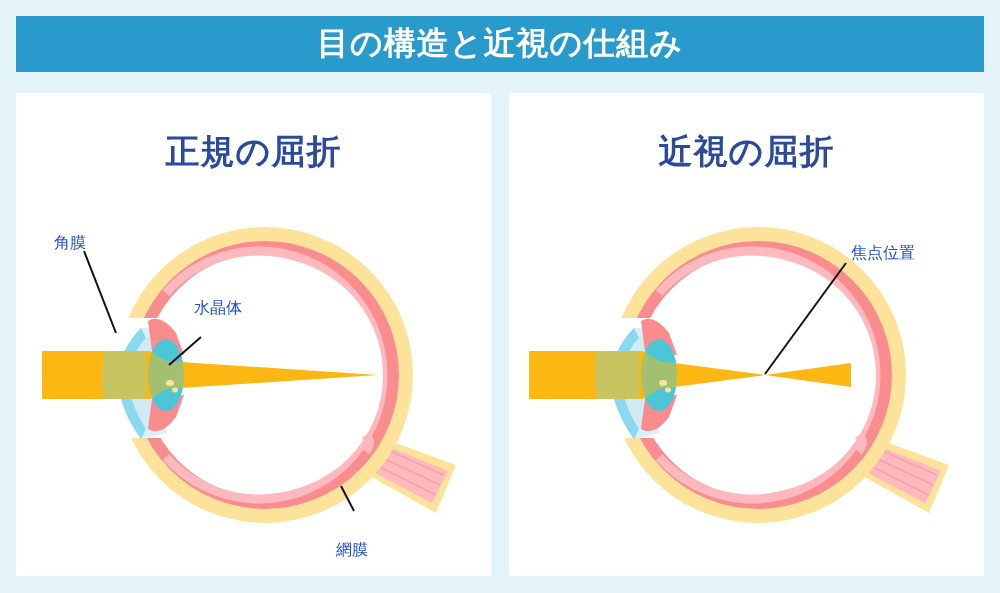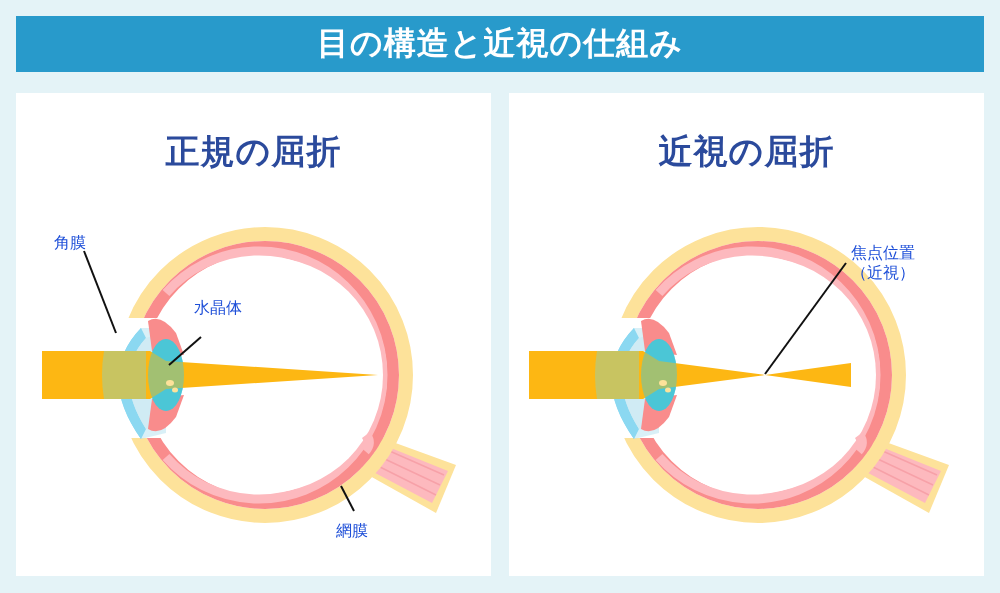--- a/index.html
+++ b/index.html
@@ -80,21 +80,21 @@
     <ellipse cx="154" cy="290" rx="4" ry="3" fill="#fde29a"></ellipse>
     <ellipse cx="159" cy="297" rx="3" ry="2.5" fill="#fde29a"></ellipse>
 
     <line x1="68" y1="158" x2="100" y2="240" stroke="#111" stroke-width="2"></line>
     <line x1="185" y1="244" x2="153" y2="272" stroke="#111" stroke-width="2"></line>
     <line x1="325" y1="393" x2="338" y2="418" stroke="#111" stroke-width="2"></line>
   </svg>
 
   <div class="label" style="left:38px; top:140px;">角膜</div>
   <div class="label" style="left:178px; top:205px;text-align:center;">水晶体</div>
-  <div class="label" style="left:320px; top:428px;">網膜</div>
+  <div class="label" style="left:320px; top:447px;">網膜</div>
 </div>
 
 <div class="panel panel-right">
   <div class="panel-title">近視の屈折</div>
 
   <svg class="diagram" viewBox="0 0 475 483" xmlns="http://www.w3.org/2000/svg">
     <g>
       <path d="M352 340 L440 372 L420 420 L345 378 Z" fill="#fde29a"></path>
       <path d="M350 345 L432 378 L416 410 L344 372 Z" fill="#fdb9be"></path>
       <path d="M360 352 L428 382 M356 360 L424 392 M352 368 L420 402" stroke="#f7a1a8" stroke-width="1.5" fill="none"></path>
@@ -117,15 +117,14 @@
     <path d="M88 258 Q84 282 88 306 L130 306 L130 258 Z" fill="#9ccfa2" opacity="0.55"></path>
     <ellipse cx="150" cy="282" rx="18" ry="36" fill="#58c9c1" opacity="0.55"></ellipse>
     <ellipse cx="154" cy="290" rx="4" ry="3" fill="#fde29a"></ellipse>
     <ellipse cx="159" cy="297" rx="3" ry="2.5" fill="#fde29a"></ellipse>
 
     <line x1="337" y1="170" x2="256" y2="281" stroke="#111" stroke-width="2"></line>
   </svg>
 
   <div class="label" style="left:342px; top:150px;">
     <div>焦点位置</div>
-    <div>（近視）</div>
   </div>
 </div>
 
 </body></html>

